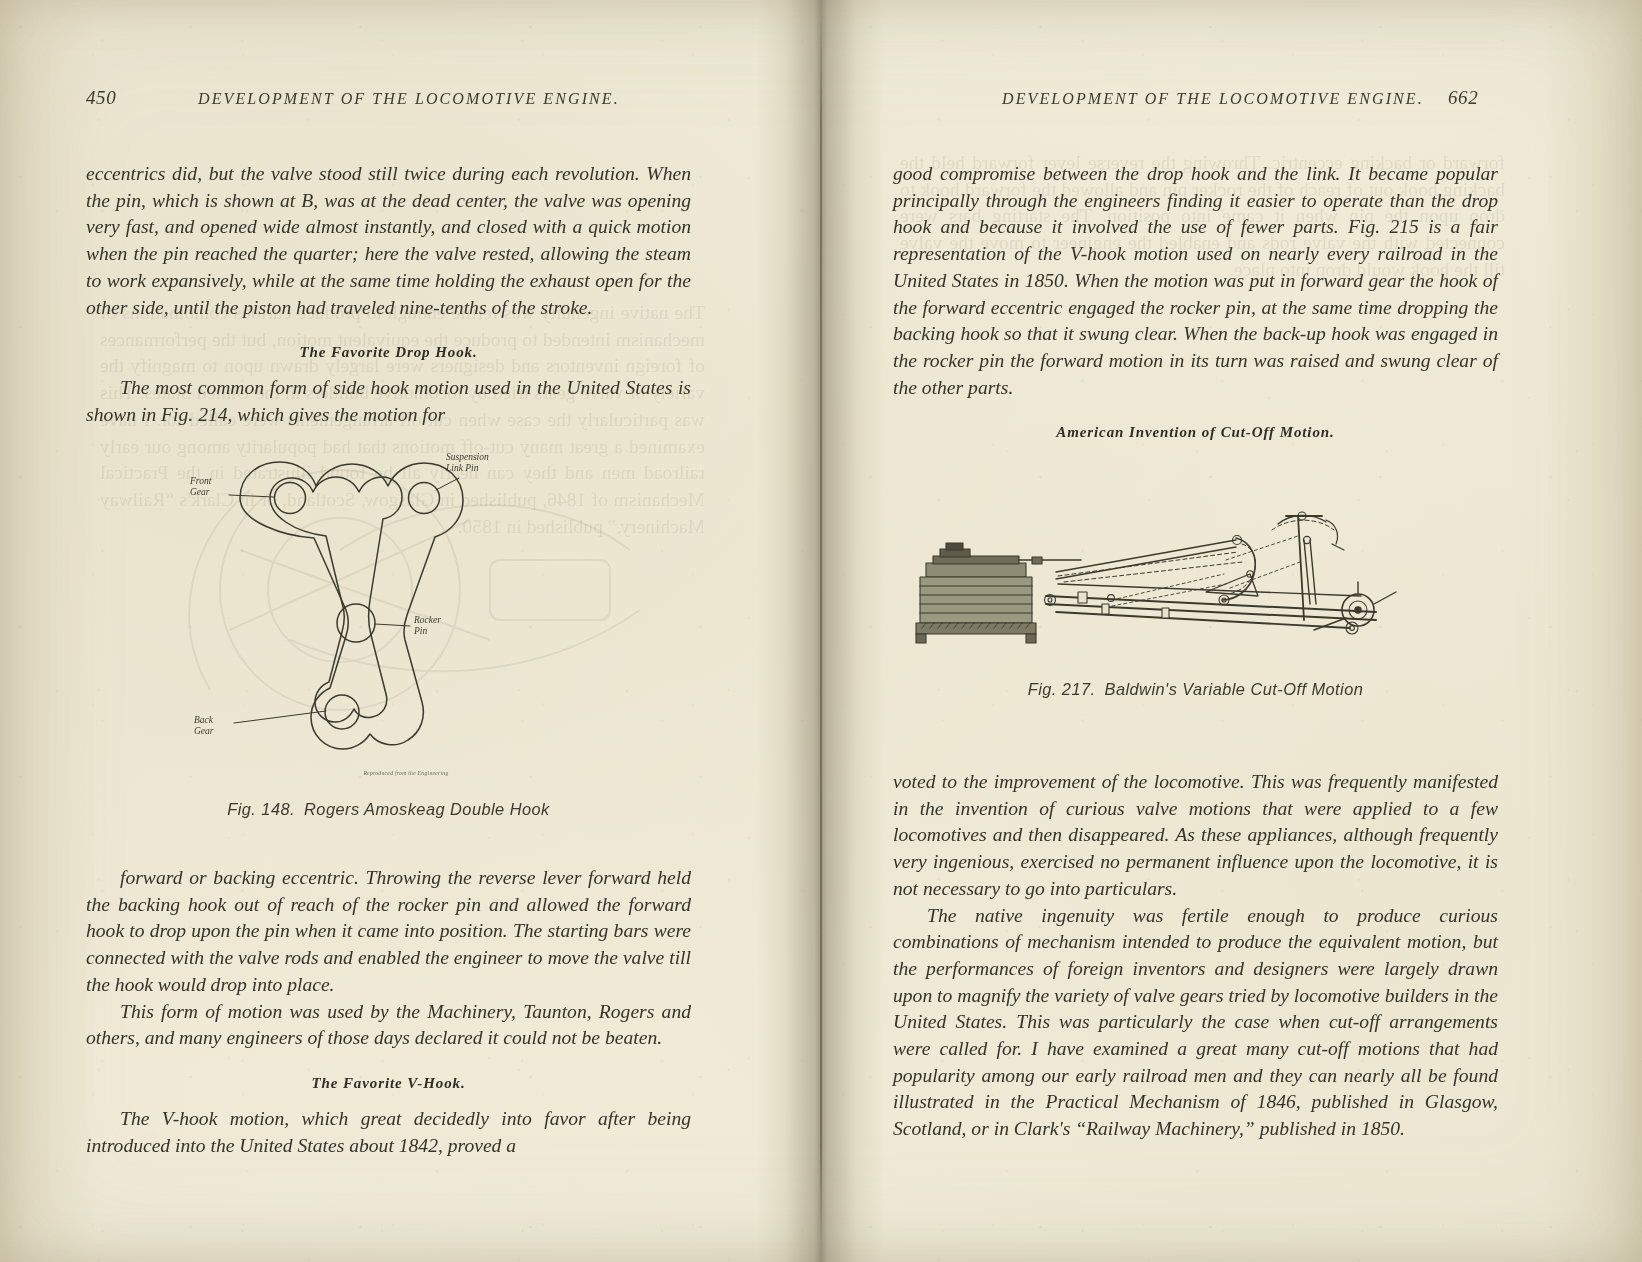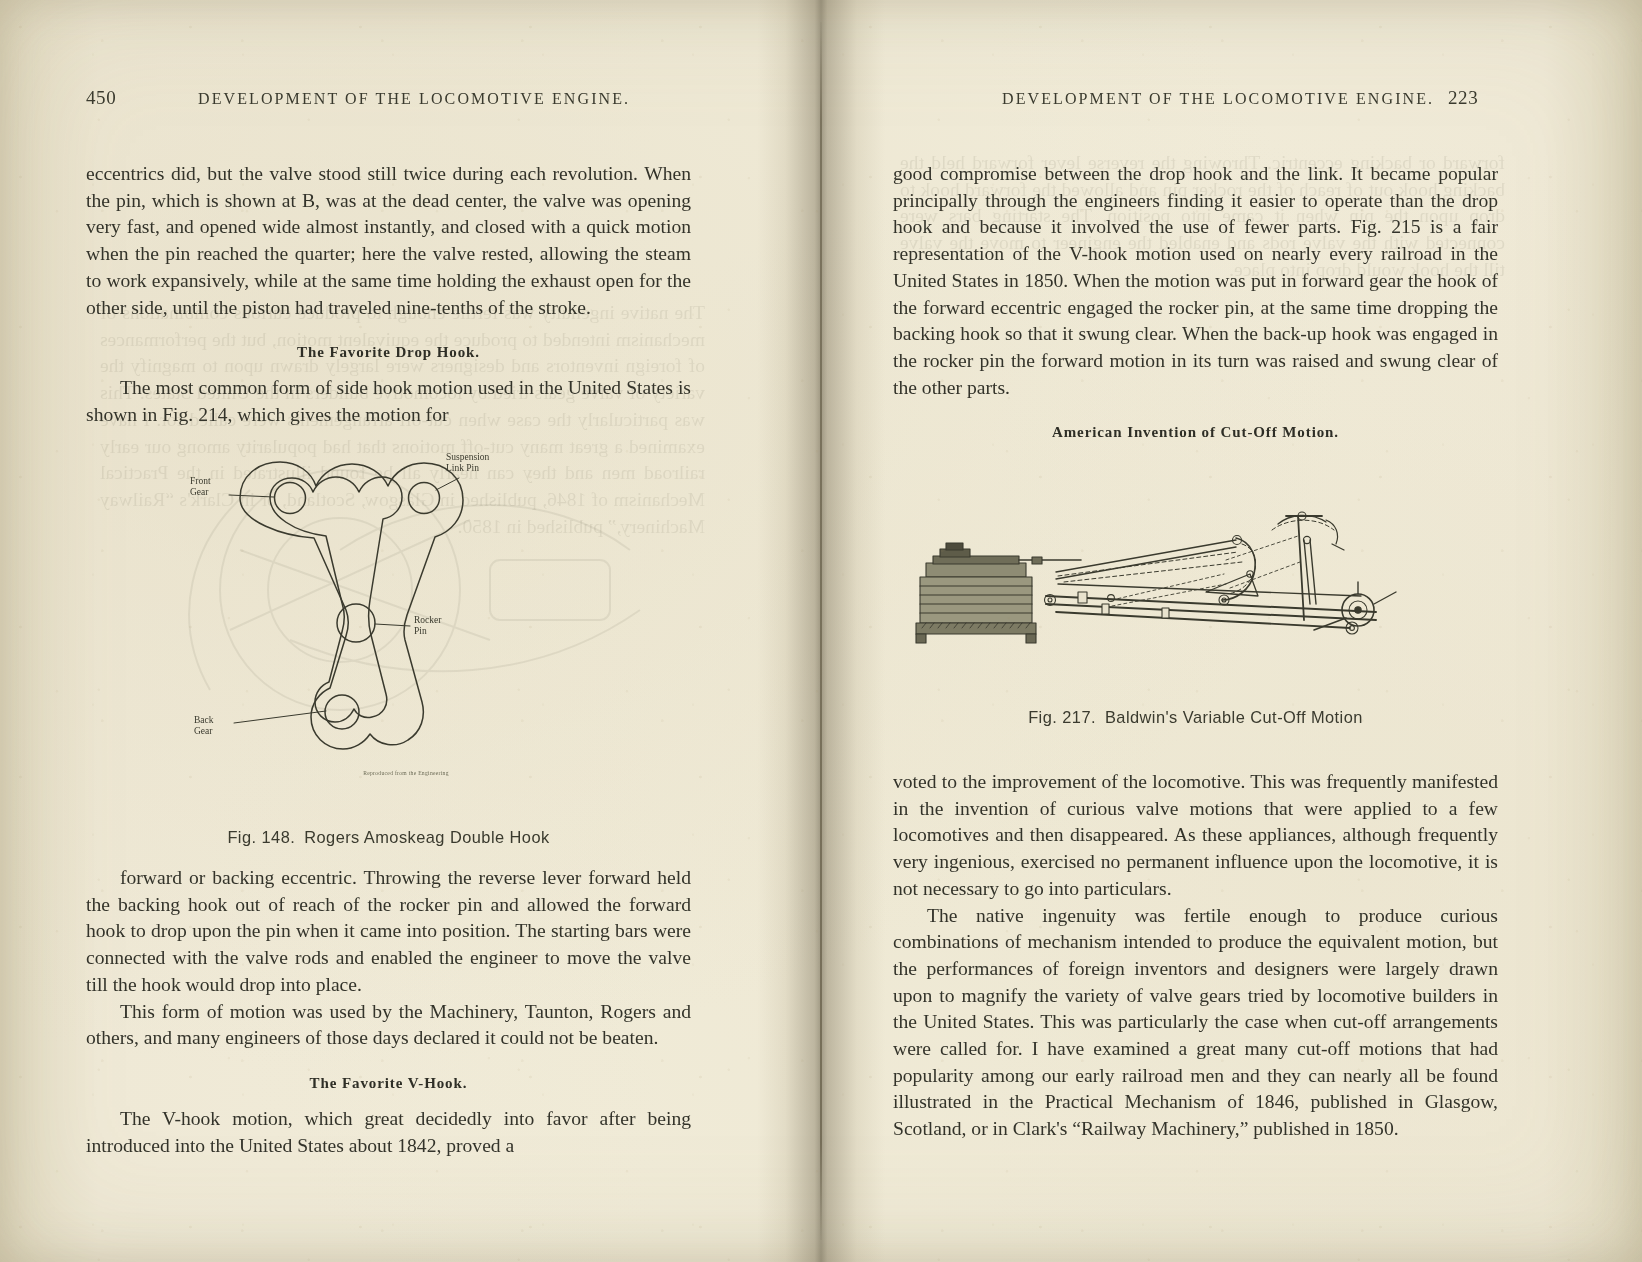--- a/index.html
+++ b/index.html
@@ -68,20 +68,21 @@
       rgba(90,82,60,0.55) 8%,
       rgba(90,82,60,0.62) 92%,
       rgba(90,82,60,0.05) 100%);
   }
 
   
   .page {
     position: absolute;
     top: 0;
     height: 1262px;
+    font-style: italic;
   }
   .page-left  { left: 0;    width: 790px; }
   .page-right { left: 852px; width: 790px; }
 
   .running-head {
     position: absolute;
     top: 86px;
     height: 24px;
     line-height: 24px;
     font-size: 17.5px;
@@ -140,21 +141,20 @@
   .figure {
     position: absolute;
     text-align: center;
   }
   .fig-caption {
     font-family: "Liberation Sans", "DejaVu Sans", sans-serif;
     font-size: 16.4px;
     letter-spacing: 0.45px;
     color: #3a3a2e;
     white-space: nowrap;
-    margin-top: 28px;
   }
   .fig-caption .sep { display: inline-block; width: 9px; }
 
   .fig-art { display: block; margin: 0 auto; }
 
   
   .showthrough {
     position: absolute;
     opacity: 0.085;
     filter: blur(0.35px);
@@ -295,21 +295,21 @@
       <p class="indent">The V-hook motion, which great decidedly into favor after being introduced into the United States about 1842, proved a</p>
     </div>
   </div>
 
   <div class="page page-right">
 
     <div class="running-head" style="left: 130px;">
       <span class="rh-title">DEVELOPMENT OF THE LOCOMOTIVE ENGINE.</span>
     </div>
     <div class="running-head" style="left: 596px;">
-      <span class="folio">223</span>
+      <span class="folio">662</span>
     </div>
 
     <div class="col" style="left: 41px; top: 124px;">
       <p class="noindent">good compromise between the drop hook and the link. It became popular principally through the engineers finding it easier to operate than the drop hook and because it involved the use of fewer parts. Fig. 215 is a fair representation of the V-hook motion used on nearly every railroad in the United States in 1850. When the motion was put in forward gear the hook of the forward eccentric engaged the rocker pin, at the same time dropping the backing hook so that it swung clear. When the back-up hook was engaged in the rocker pin the forward motion in its turn was raised and swung clear of the other parts.</p>
       <h2 class="subhead">American Invention of Cut-Off Motion.</h2>
     </div>
 
     <div class="figure" style="top: 500px; left: 41px; width: 605px;">
       <svg class="fig-art" width="580" height="180" viewBox="0 0 580 180" aria-hidden="true">
         <g fill="none" stroke="#3a3a2e" stroke-width="1.1" stroke-linejoin="round" stroke-linecap="round">

